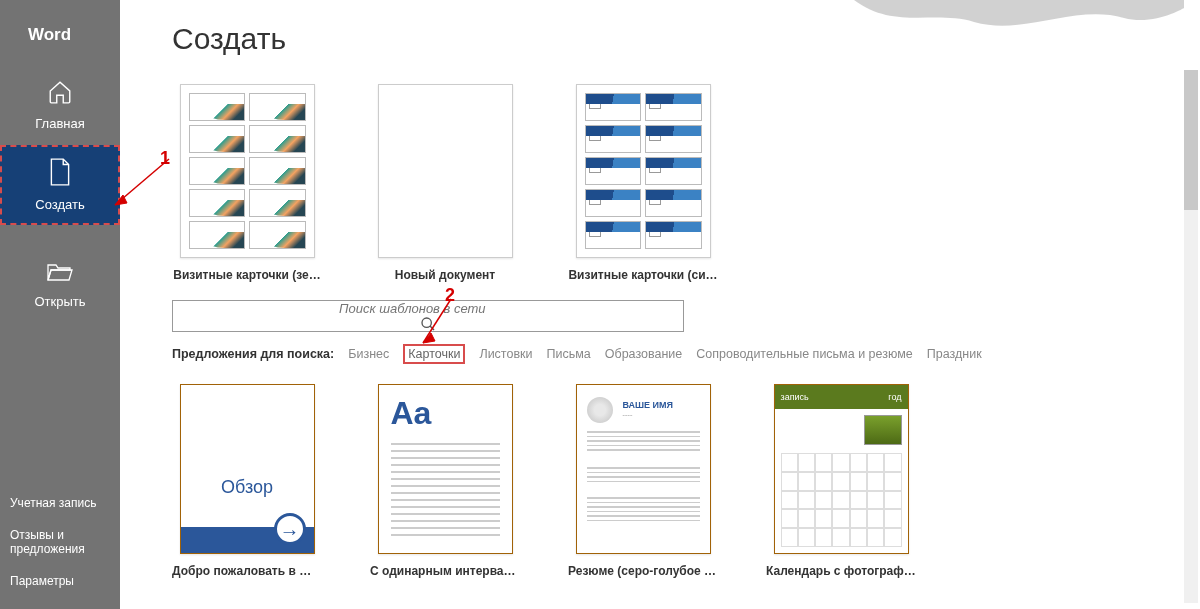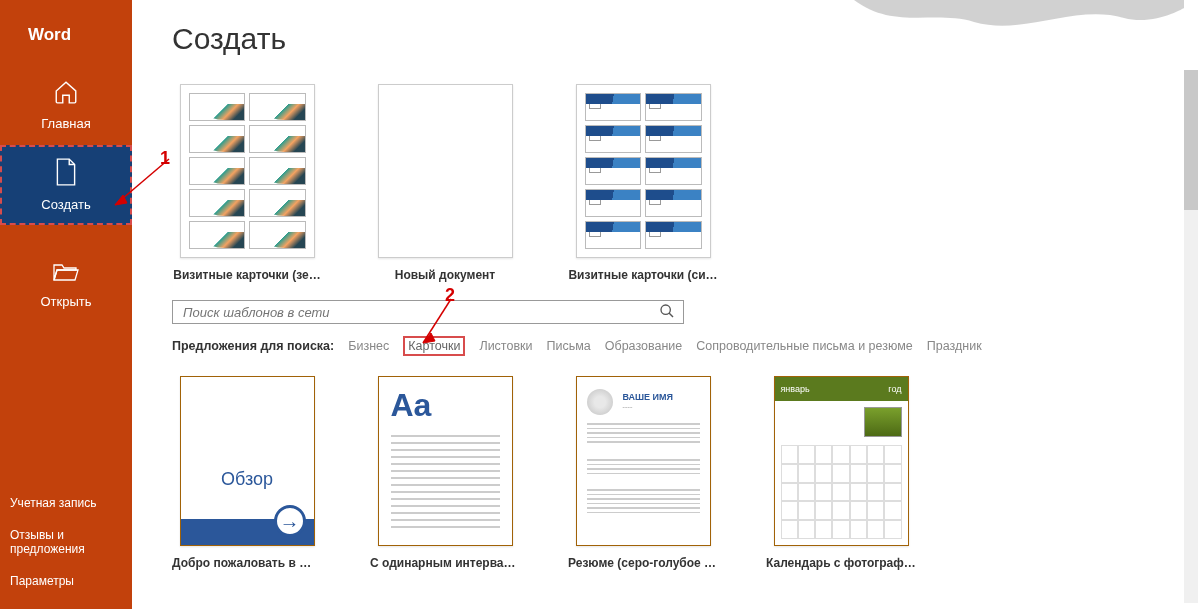--- a/index.html
+++ b/index.html
@@ -1,20 +1,20 @@
 <!DOCTYPE html>
 <html><head>
 <meta charset="utf-8">
 <style>
 * { margin: 0; padding: 0; box-sizing: border-box; font-family: "Segoe UI", Arial, sans-serif; }
 body { width: 1200px; height: 609px; overflow: hidden; background: #fff; position: relative; }
 
 .sidebar {
-  position: absolute; left: 0; top: 0; width: 132px; height: 609px;
-  background: #c2410c; color: #fff;
+  position: absolute; left: 0; top: 0; width: 120px; height: 609px;
+  background: #737373; color: #fff;
 }
 .sidebar-title {
   font-weight: 600; font-size: 17px; padding: 25px 0 0 28px;
 }
 .nav-item {
   display: flex; flex-direction: column; align-items: center; justify-content: center;
   height: 80px; cursor: pointer; font-size: 13px; color: #fff;
 }
 .nav-item.home { margin-top: 20px; }
 .nav-item.selected { background: #164076; border: 2px dashed #d84c4c; }
@@ -48,21 +48,21 @@
 
 
 .biz-grid { display: grid; grid-template-columns: 1fr 1fr; gap: 4px; padding: 8px; height:100%; }
 .biz-cell { border: 1px solid #bbb; background:#fff; font-size:4px; color:#333; position:relative; overflow:hidden; }
 .swoosh-g { position:absolute; bottom:0; right:0; width:70%; height:60%; background: linear-gradient(135deg,transparent 40%, #2a9d8f 41%,#f4a261 60%,#264653 80%); border-radius: 0 0 0 50%; }
 .swoosh-b { position:absolute; top:0; right:0; width:100%; height:40%; background: linear-gradient(100deg,#1e4d8c 50%,#3b82c4 50%); }
 .biz-cell .dot{ width:12px;height:12px;border:1px solid #999;position:absolute;left:3px;top:3px;}
 
 .search-row { margin-top: 18px; }
 .search-box {
-  width: 512px; height: 24px; border: 1px solid #999; display: flex; align-items: center;
+  width: 512px; height: 32px; border: 1px solid #999; display: flex; align-items: center; flex-direction: column;
 }
 .search-box input {
   flex: 1; border: none; outline: none; font-size: 13px; padding: 0 10px; color: #666; font-style:italic;
 }
 .search-box .sicon { width: 32px; text-align: center; color: #444; font-size: 15px; }
 
 .suggestions {
   display: flex; align-items: center; gap: 14px; margin-top: 12px; font-size: 12.5px;
 }
 .suggestions .lead { font-weight: 600; color: #333; }
@@ -331,21 +331,21 @@
             <div></div>
             <div></div>
             <div></div>
           </div>
       </div>
       <div class="thumb-label">Резюме (серо-голубое о…</div>
     </div>
     <div class="template-card">
       <div class="thumb2 calendar">
         <div class="hdr">
-            <span>январь</span>
+            <span>запись</span>
             <span>год</span>
           </div>
         <div class="photo"></div>
         <div class="grid">
           <div></div>
             <div></div>
             <div></div>
             <div></div>
             <div></div>
             <div></div>

